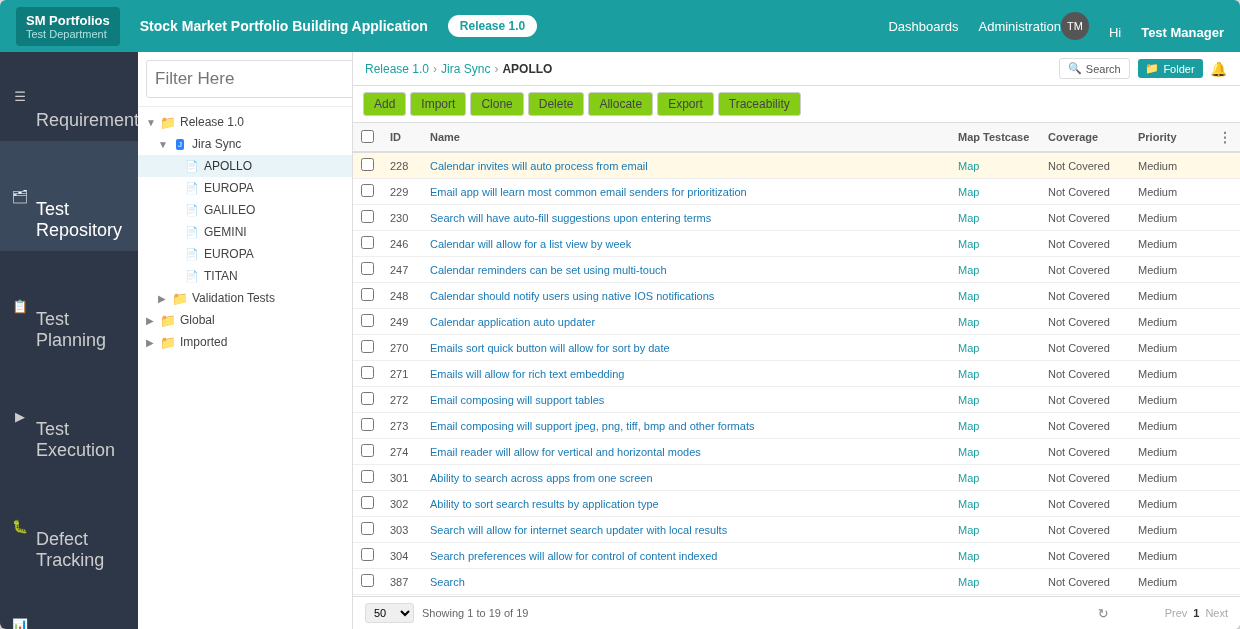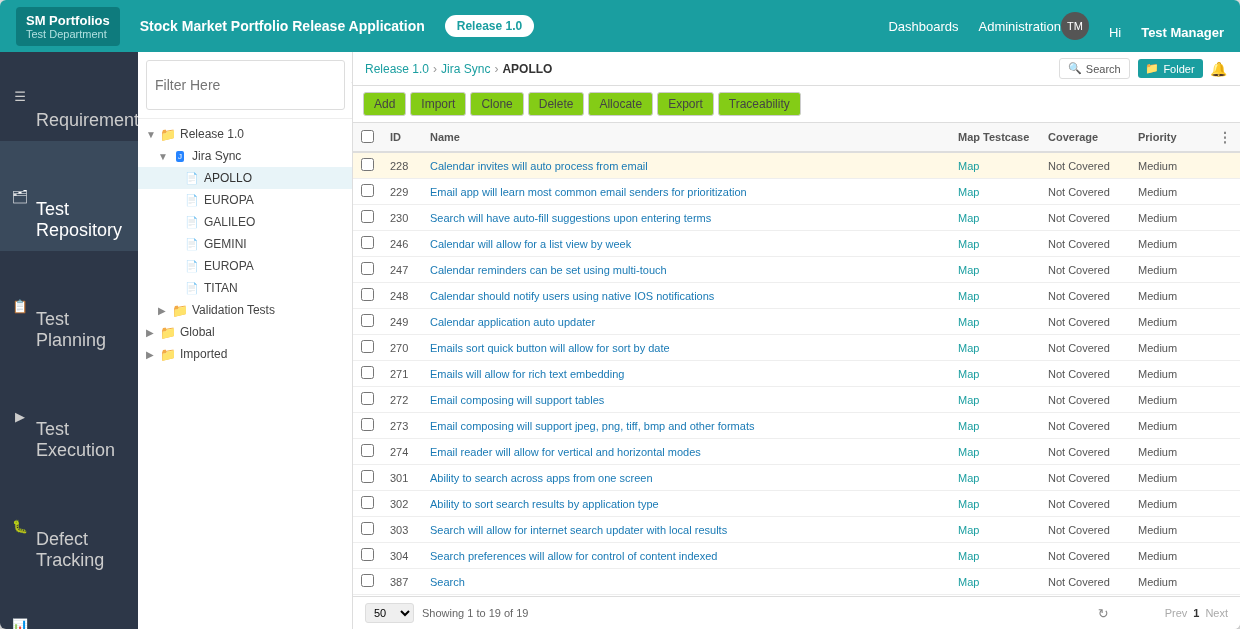--- a/index.html
+++ b/index.html
@@ -28,21 +28,21 @@
     .sidebar-item { display: flex; align-items: center; gap: 8px; padding: 10px 12px; color: #ccc; cursor: pointer; font-size: 12px; }
     .sidebar-item.active { background: #3a4a5c; color: #fff; }
     .sidebar-icon { width: 16px; height: 16px; display: flex; align-items: center; justify-content: center; font-size: 13px; flex-shrink: 0; }
     .sidebar-label { font-size: 18px; margin-top: 48px; }
     .sidebar-bottom { margin-top: auto; }
     .sidebar-collapse { display: flex; justify-content: flex-end; padding: 8px; color: #888; cursor: pointer; }
 
     
     .tree-panel { width: 215px; background: #fff; border-right: 1px solid #ddd; display: flex; flex-direction: column; flex-shrink: 0; overflow: hidden; }
     .tree-filter { display: flex; align-items: center; padding: 8px; border-bottom: 1px solid #eee; }
-    .tree-filter input { flex: 1; border: 1px solid #ddd; border-radius: 3px; padding: 16px 8px; font-size: 14px; color: #999; }
+    .tree-filter input { flex: 1; border: 1px solid #ddd; border-radius: 3px; padding: 8px 8px; font-size: 17px; color: #999; }
     .tree-filter-icon { margin-left: 4px; color: #888; font-size: 13px; cursor: pointer; }
     .tree-content { flex: 1; overflow-y: auto; padding: 4px 0; }
     .tree-node { display: flex; align-items: center; padding: 3px 8px; cursor: pointer; font-size: 12px; color: #444; }
     .tree-node.selected { background: #e8f4f8; color: #333; }
     .tree-node .expand-arrow { width: 14px; flex-shrink: 0; color: #888; font-size: 10px; }
     .tree-node .node-icon { width: 16px; height: 16px; margin-right: 4px; display: flex; align-items: center; justify-content: center; flex-shrink: 0; }
     .tree-node .node-label { flex: 1; }
     .tree-node .node-menu { color: #888; font-size: 12px; opacity: 0; }
     .folder-icon { color: #5ba3d4; font-size: 13px; }
     .jira-icon { background: #2684FF; color: #fff; font-size: 8px; border-radius: 2px; padding: 1px 2px; }
@@ -99,21 +99,21 @@
 </head>
 <body>
 
 <div class="app-wrapper">
 
   <div class="top-header">
     <div class="brand">
       <div class="brand-title">SM Portfolios</div>
       <div class="brand-sub">Test Department</div>
     </div>
-    <div class="app-title">Stock Market Portfolio Release Application</div>
+    <div class="app-title">Stock Market Portfolio Building Application</div>
     <div class="release-badge">Release 1.0</div>
     <div class="header-spacer"></div>
     <div class="header-nav">
       <span class="header-nav-item">Dashboards</span>
       <span class="header-nav-item">Administration</span>
     </div>
     <div class="user-section">
       <div class="user-avatar">TM</div>
       <span>Hi</span>
       <span style="font-weight:bold;cursor:pointer;">Test Manager</span>

